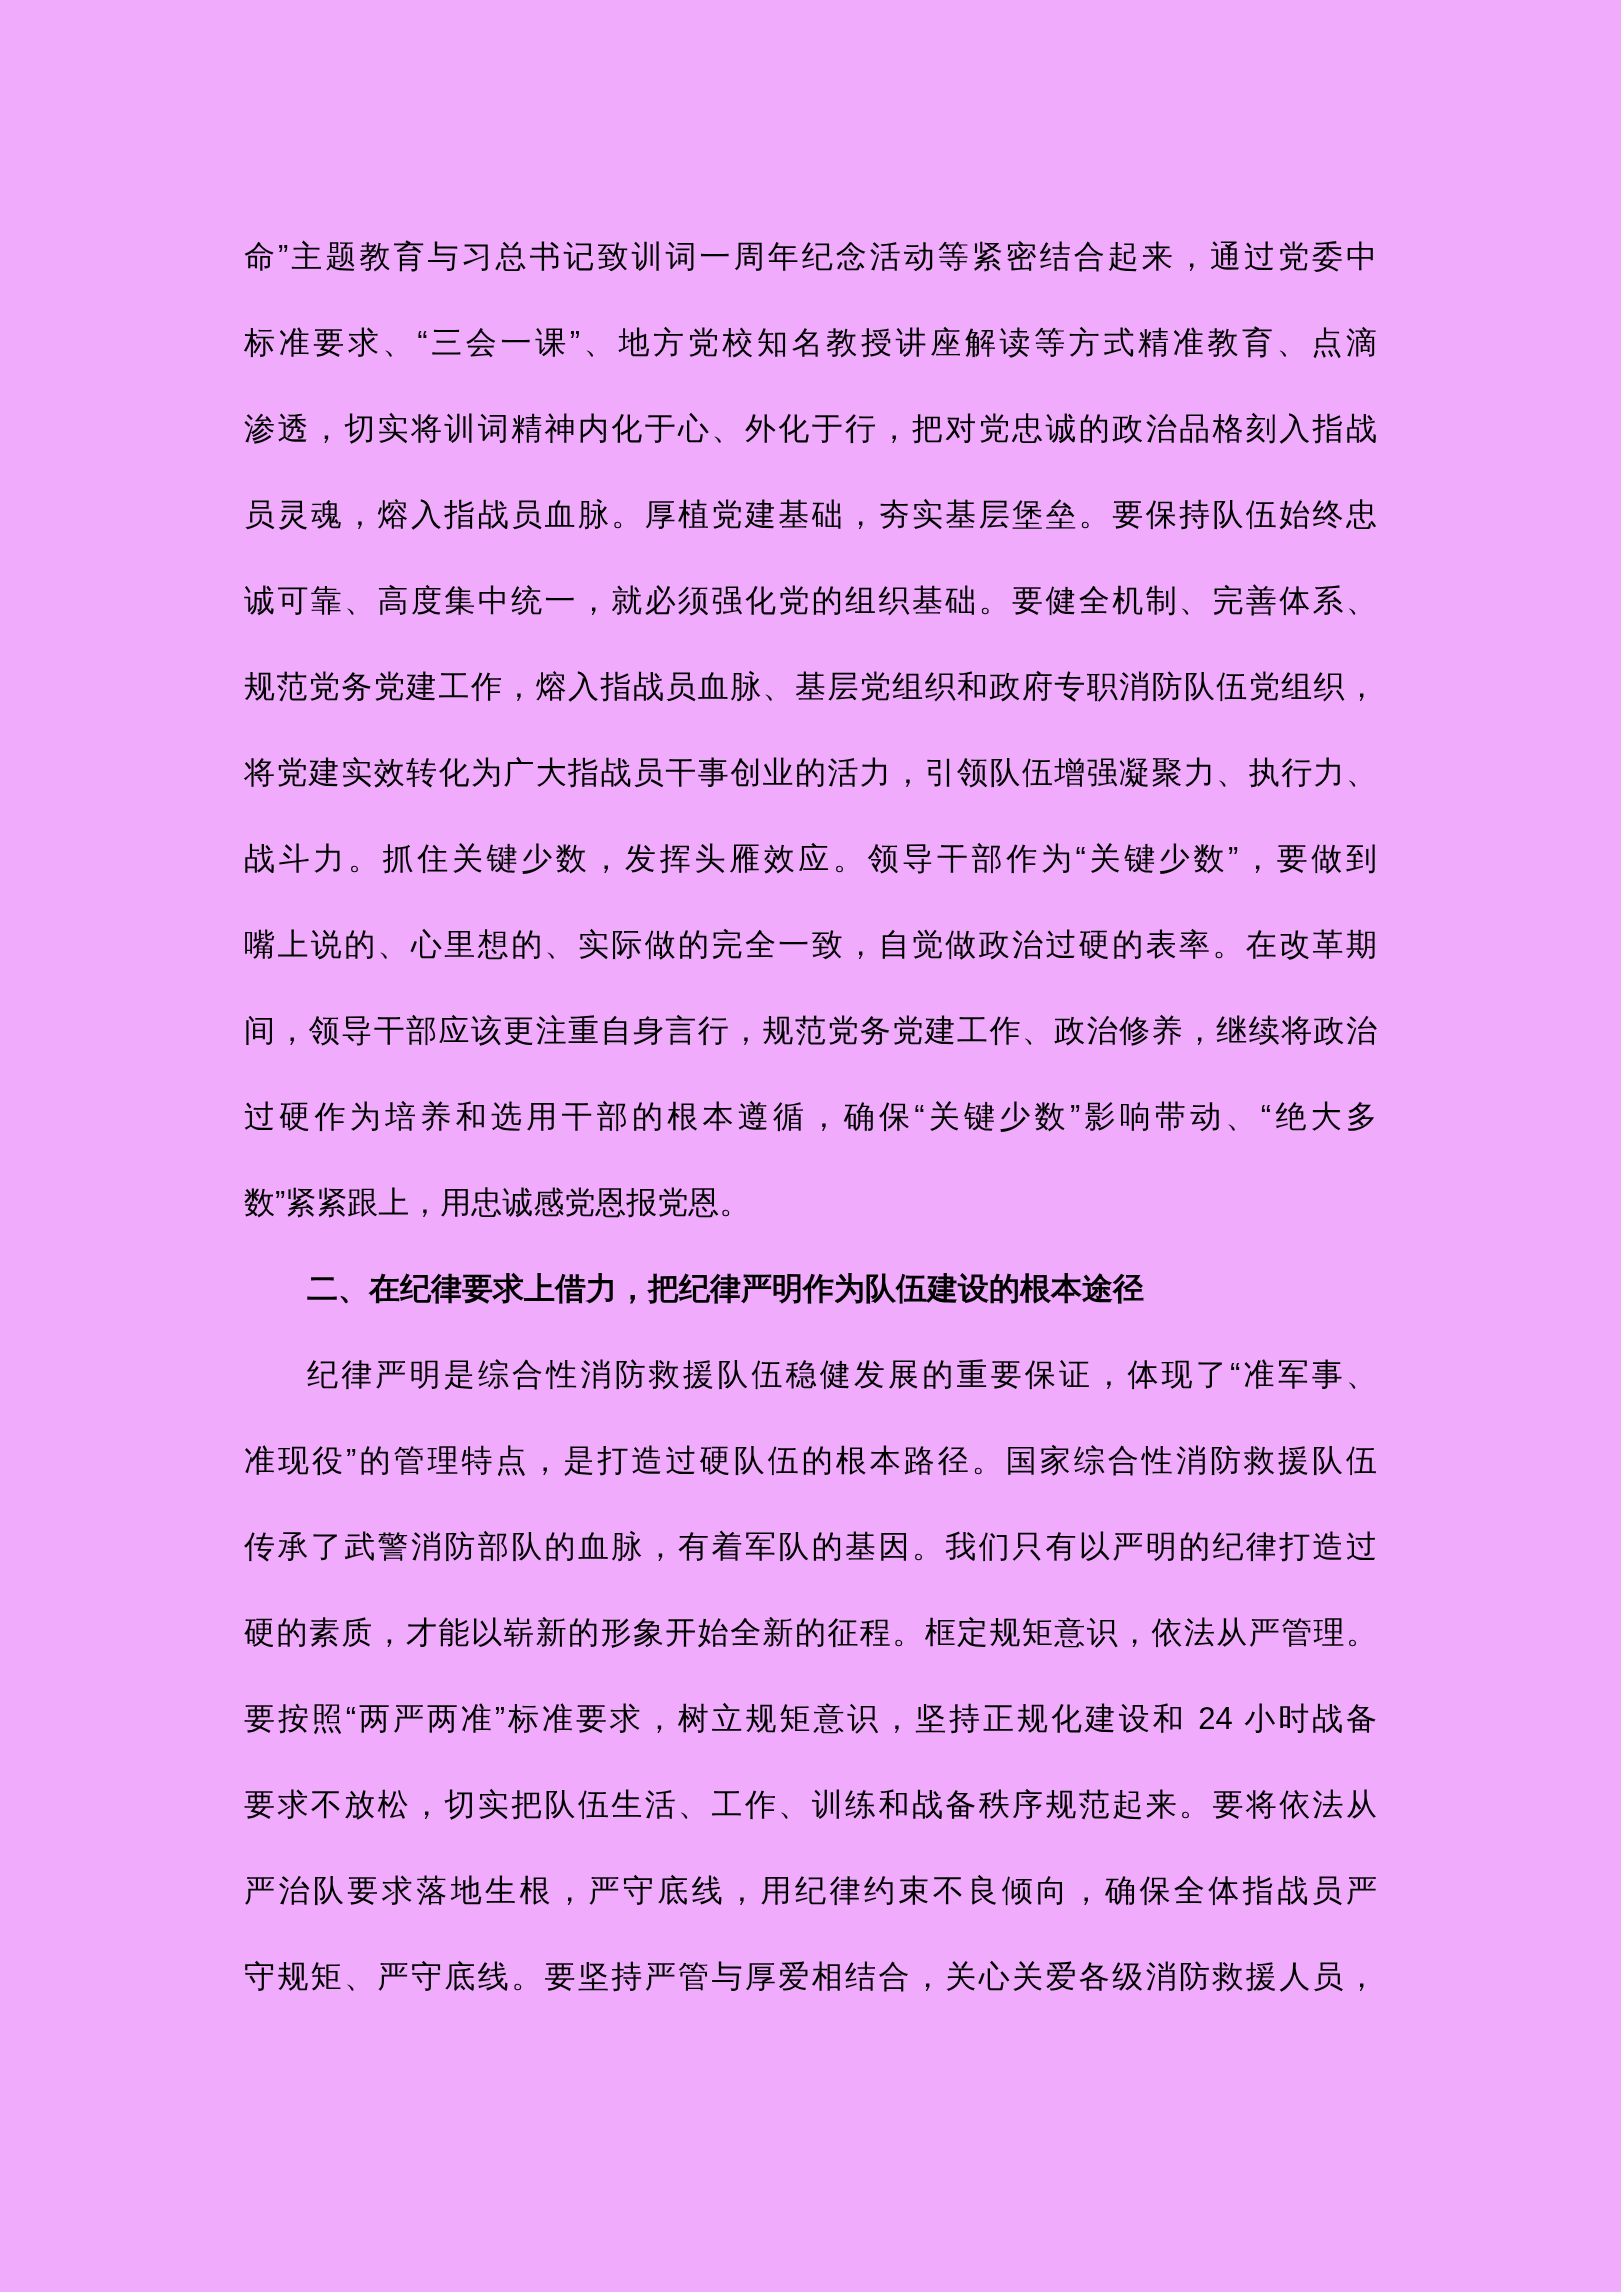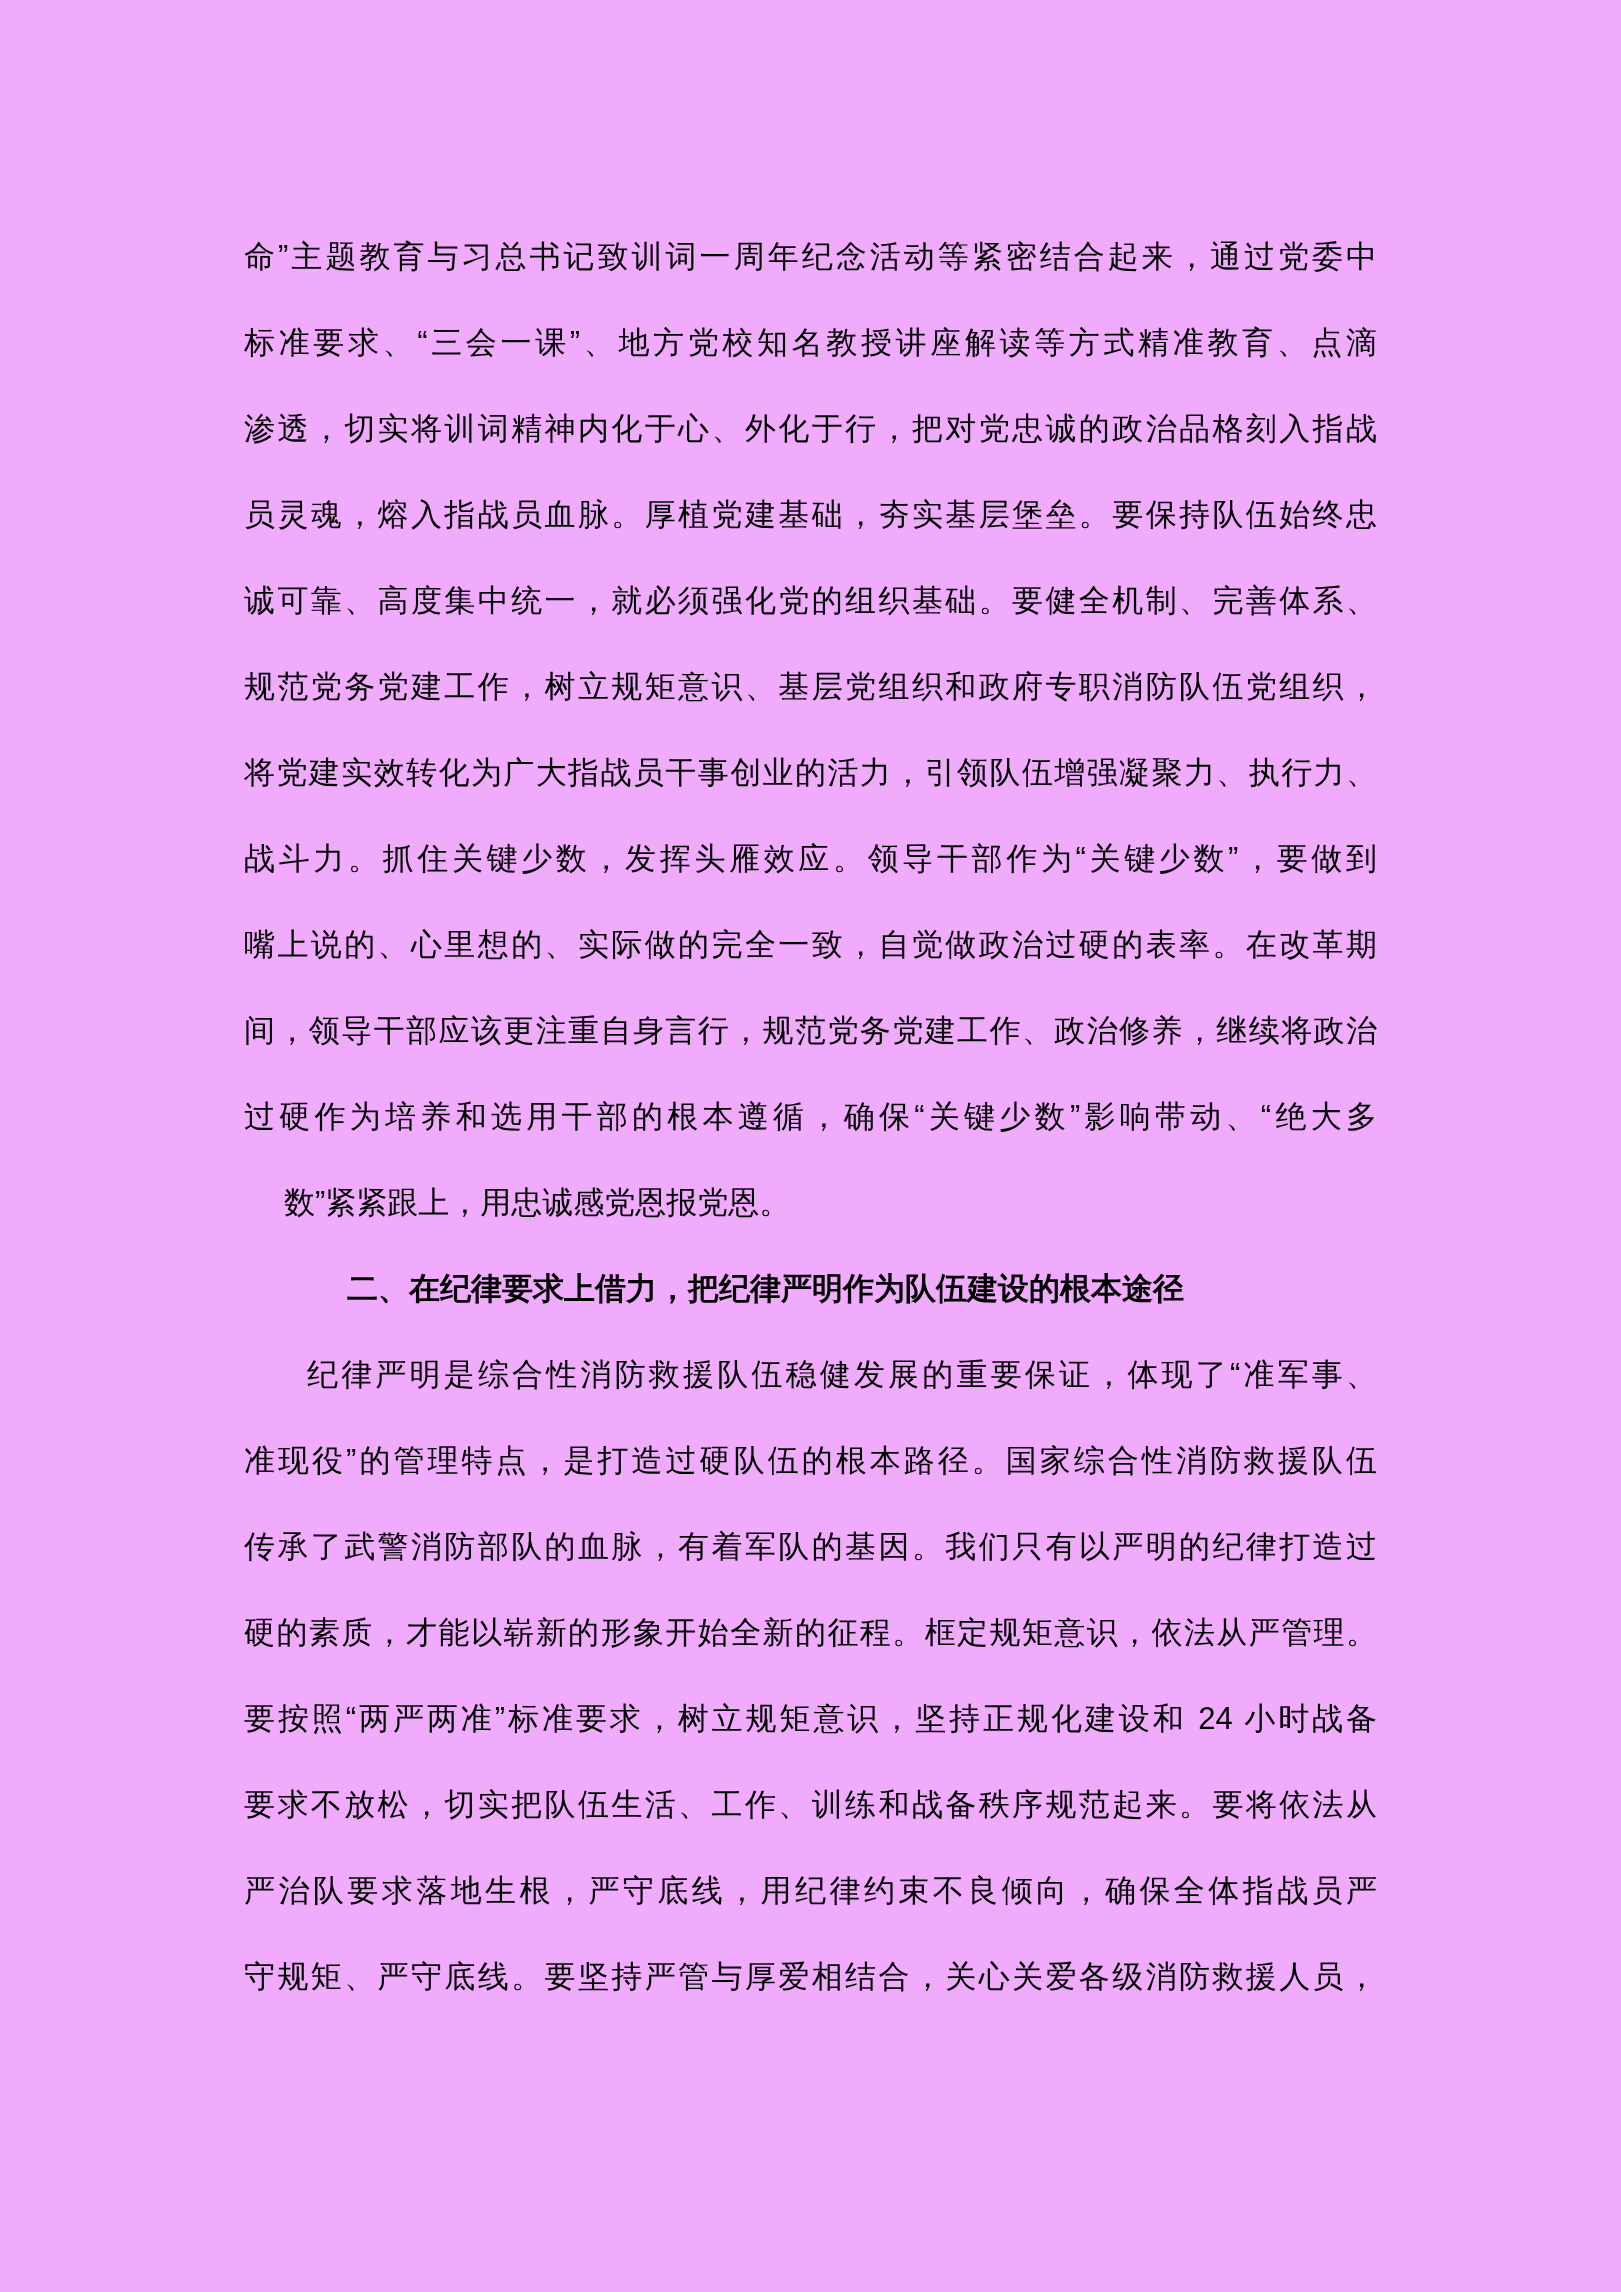--- a/index.html
+++ b/index.html
@@ -26,40 +26,39 @@
     height: 86px;
     line-height: 86px;
     font-size: 31px;
     text-align: justify;
     text-align-last: justify;
     overflow: hidden;
   }
   .line.no-fill {
     text-align: left;
     text-align-last: left;
-    margin-left: 40px;
   }
   .line.indent {
     padding-left: 63px;
   }
   .line.heading {
     font-weight: bold;
   }
 </style>
 </head>
 <body>
 
 <div class="page">
   <div class="content">
     <div class="line">命”主题教育与习总书记致训词一周年纪念活动等紧密结合起来，通过党委中</div>
     <div class="line">标准要求、“三会一课”、地方党校知名教授讲座解读等方式精准教育、点滴</div>
     <div class="line">渗透，切实将训词精神内化于心、外化于行，把对党忠诚的政治品格刻入指战</div>
     <div class="line">员灵魂，熔入指战员血脉。厚植党建基础，夯实基层堡垒。要保持队伍始终忠</div>
     <div class="line">诚可靠、高度集中统一，就必须强化党的组织基础。要健全机制、完善体系、</div>
-    <div class="line">规范党务党建工作，树立规矩意识、基层党组织和政府专职消防队伍党组织，</div>
+    <div class="line">规范党务党建工作，熔入指战员血脉、基层党组织和政府专职消防队伍党组织，</div>
     <div class="line">将党建实效转化为广大指战员干事创业的活力，引领队伍增强凝聚力、执行力、</div>
     <div class="line">战斗力。抓住关键少数，发挥头雁效应。领导干部作为“关键少数”，要做到</div>
     <div class="line">嘴上说的、心里想的、实际做的完全一致，自觉做政治过硬的表率。在改革期</div>
     <div class="line">间，领导干部应该更注重自身言行，规范党务党建工作、政治修养，继续将政治</div>
     <div class="line">过硬作为培养和选用干部的根本遵循，确保“关键少数”影响带动、“绝大多</div>
     <div class="line no-fill">数”紧紧跟上，用忠诚感党恩报党恩。</div>
     <div class="line heading indent no-fill">二、在纪律要求上借力，把纪律严明作为队伍建设的根本途径</div>
     <div class="line indent">纪律严明是综合性消防救援队伍稳健发展的重要保证，体现了“准军事、</div>
     <div class="line">准现役”的管理特点，是打造过硬队伍的根本路径。国家综合性消防救援队伍</div>
     <div class="line">传承了武警消防部队的血脉，有着军队的基因。我们只有以严明的纪律打造过</div>

